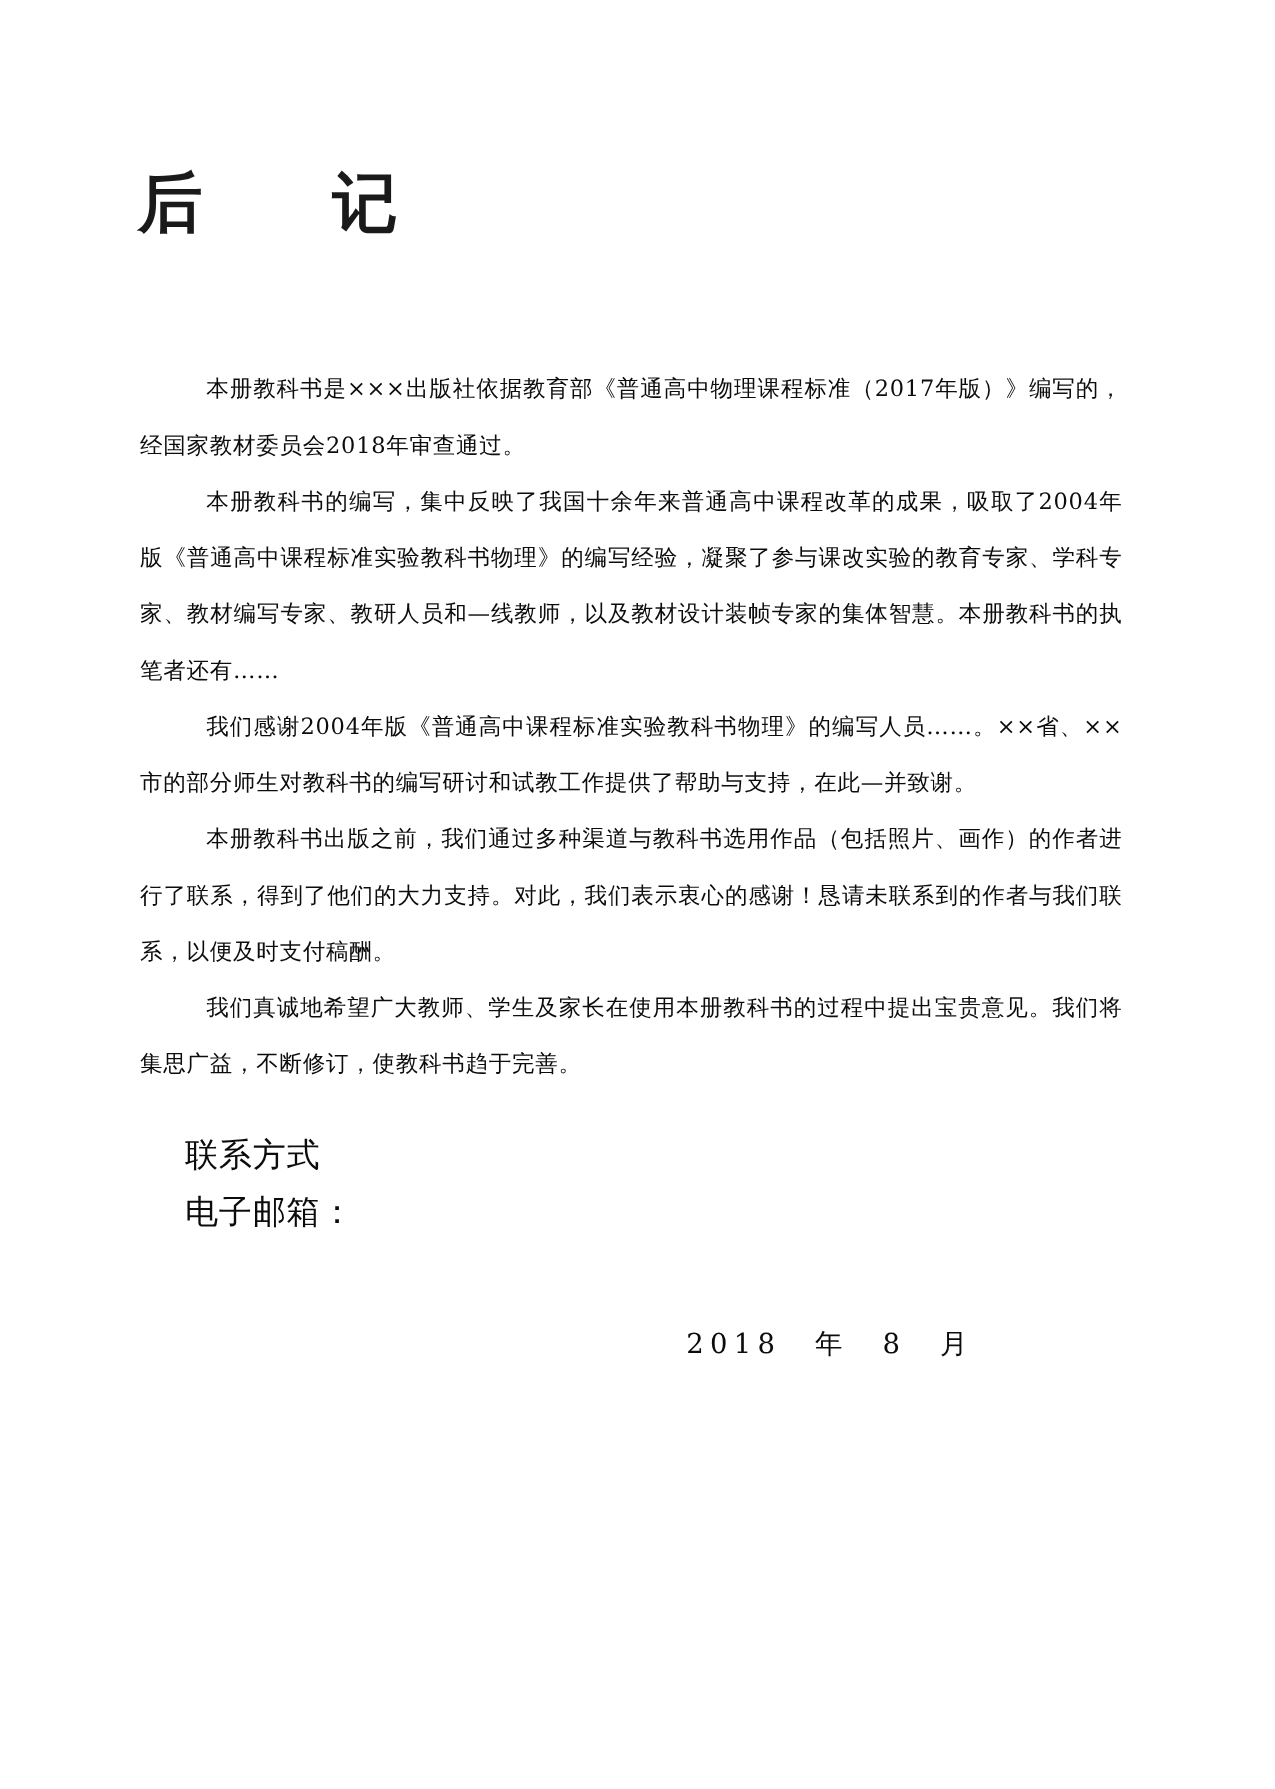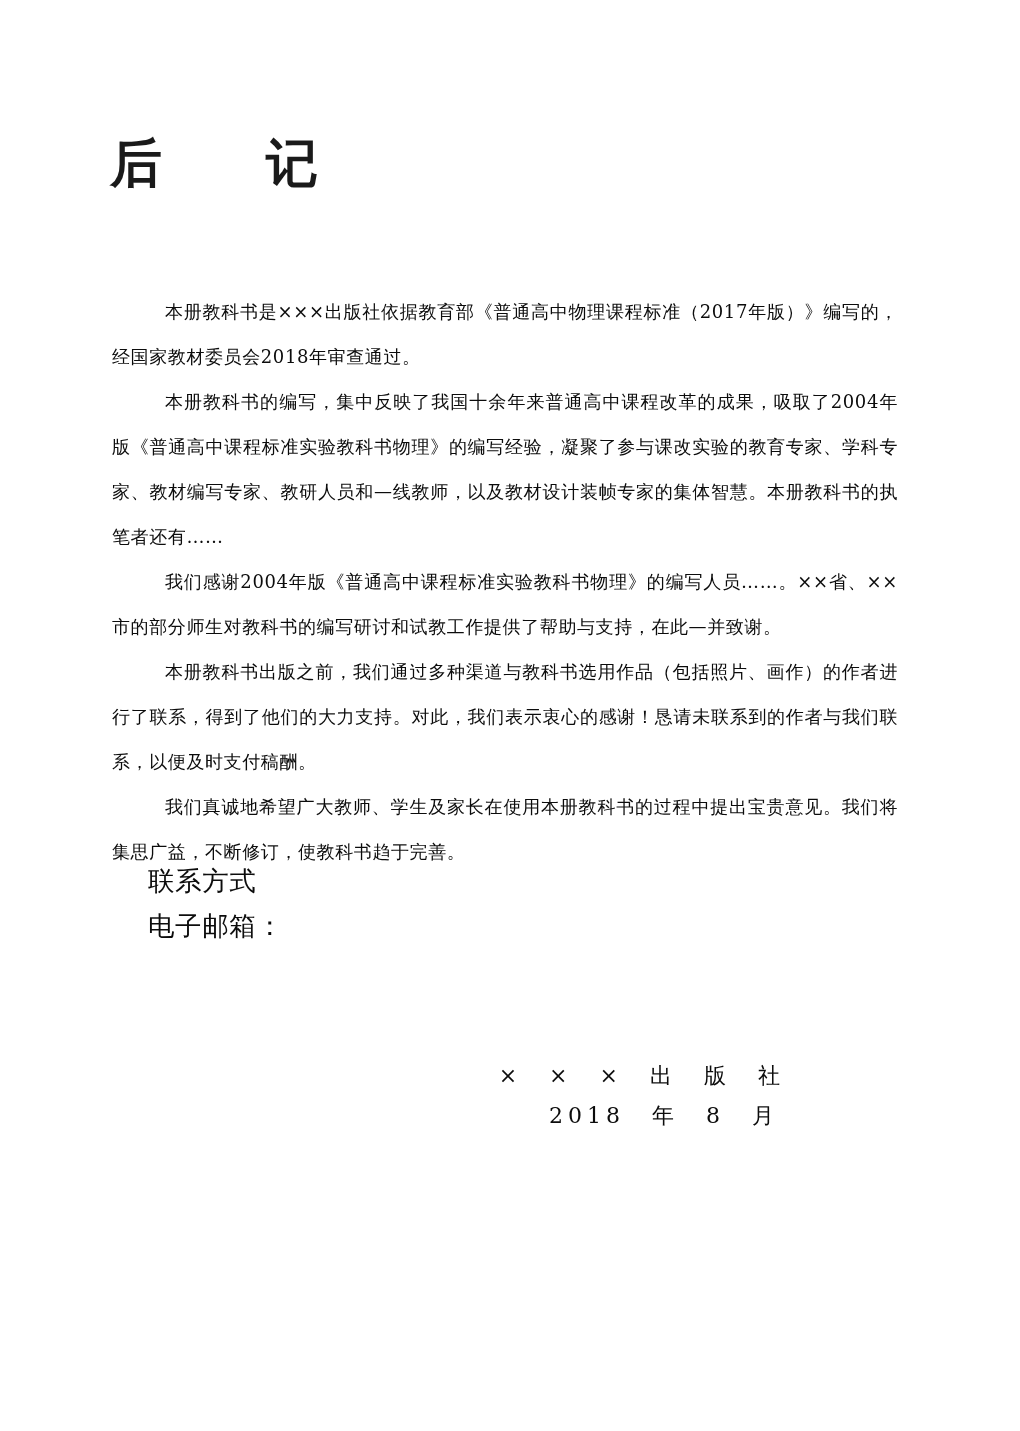--- a/index.html
+++ b/index.html
@@ -51,22 +51,23 @@
     text-indent: 53px;
     letter-spacing: 0.6px;
     word-break: break-all;
     color: #0c0c0c;
   }
 
   
   .contact-block {
     position: absolute;
     left: 112px;
-    top: 858px;
+    top: 904px;
     width: 500px;
+    font-family: Liberation Mono, monospace;
   }
   .contact-line {
     font-size: 26.5px;
     line-height: 45px;
     letter-spacing: 0.6px;
     text-indent: 36px;
     color: #0c0c0c;
   }
 
   
@@ -102,17 +103,16 @@
     <p class="para">本册教科书出版之前，我们通过多种渠道与教科书选用作品（包括照片、画作）的作者进行了联系，得到了他们的大力支持。对此，我们表示衷心的感谢！恳请未联系到的作者与我们联系，以便及时支付稿酬。</p>
     <p class="para">我们真诚地希望广大教师、学生及家长在使用本册教科书的过程中提出宝贵意见。我们将集思广益，不断修订，使教科书趋于完善。</p>
   </div>
 
   <div class="contact-block">
     <div class="contact-line">联系方式</div>
     <div class="contact-line">电子邮箱：</div>
   </div>
 
   <div class="sign-block">
-    <div class="sign-line">×　×　×　出　版　社</div>
     <div class="sign-line date">2018　年　8　月</div>
   </div>
 
 </div>
 
 </body></html>

